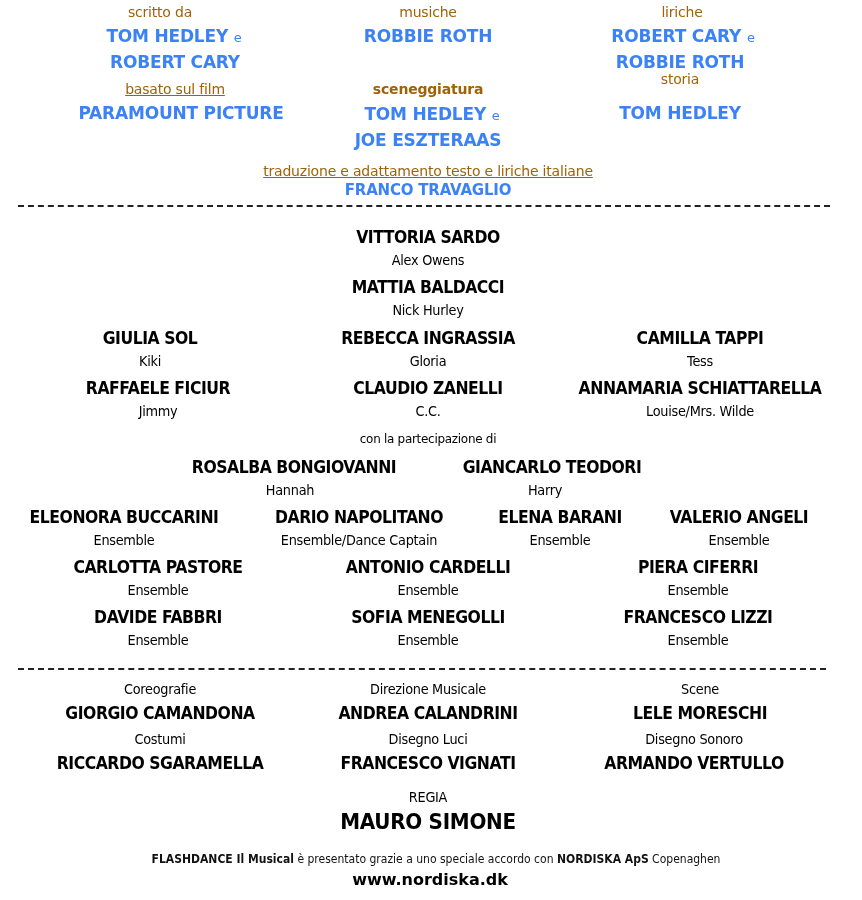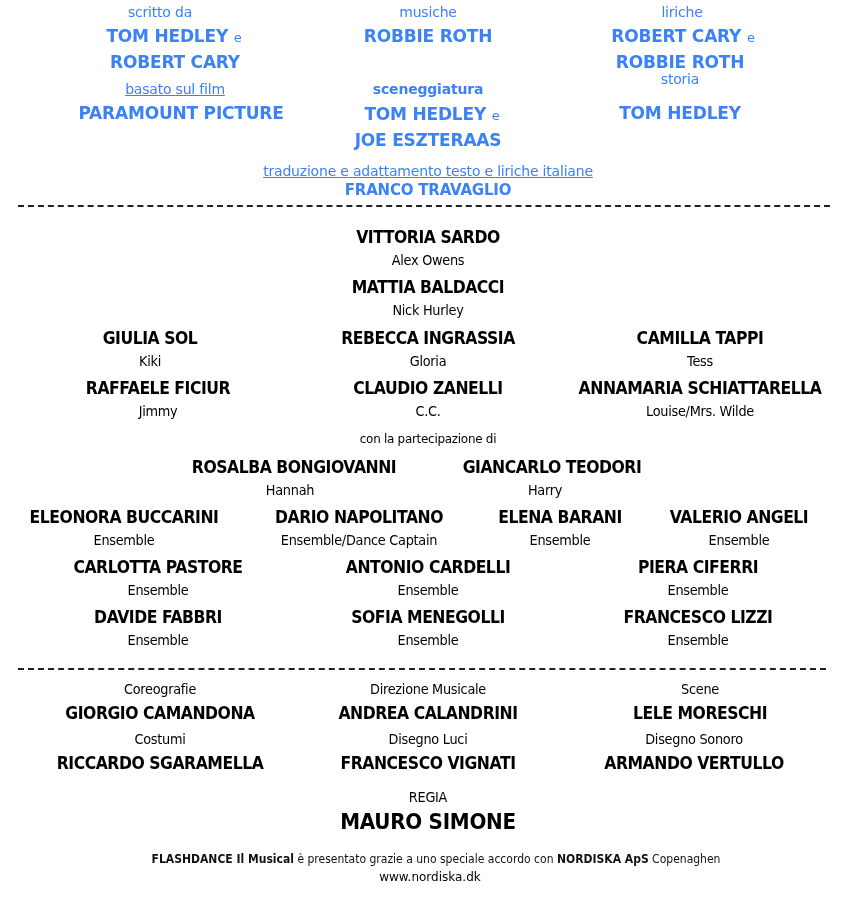--- a/index.html
+++ b/index.html
@@ -1,27 +1,27 @@
 <!DOCTYPE html>
 <html><head>
 <meta charset="utf-8">
 <style>
   html, body { margin: 0; padding: 0; background: #ffffff; }
   body { width: 862px; height: 900px; position: relative; overflow: hidden; color: #000; font-family: "DejaVu Sans", "Liberation Sans", sans-serif; }
   .abs { position: absolute; text-align: center; white-space: nowrap; transform: translateX(-50%); }
-  .lbl { font-size: 14px; font-weight: normal; color: #3b82f6; letter-spacing: -0.2px; }
+  .lbl { font-size: 14px; font-weight: normal; color: #a16207; letter-spacing: -0.2px; }
   .nm { font-size: 17px; font-weight: bold; color: #3b82f6; letter-spacing: -0.2px; }
   .nm .amp { font-size: 13px; font-weight: normal; }
   .cast-nm { font-size: 17px; font-weight: bold; letter-spacing: -0.5px; transform: translateX(-50%) scaleX(0.92); }
   .role { font-size: 14px; font-weight: normal; letter-spacing: -0.3px; transform: translateX(-50%) scaleX(0.92); }
   .big { font-size: 21px; font-weight: bold; letter-spacing: -0.3px; transform: translateX(-50%) scaleX(0.95); }
   .dash { position: absolute; left: 18px; right: 34px; height: 0; border-top: 2px dashed #222; }
   .foot { font-size: 11.5px; font-weight: normal; color: #111; transform: translateX(-50%) scaleX(0.94); }
   .foot b { font-weight: bold; }
-  .url { font-size: 12px; font-weight: normal; }
+  .url { font-size: 16px; font-weight: bold; }
 </style>
 </head>
 <body>
 
 <div class="abs lbl" style="left:160px; top:4px;">scritto da</div>
 <div class="abs nm" style="left:174px; top:26px;"><span>TOM HEDLEY</span> <span class="amp">e</span></div>
 <div class="abs nm" style="left:175px; top:52px;">ROBERT CARY</div>
 
 <div class="abs lbl" style="left:428px; top:4px;">musiche</div>
 <div class="abs nm" style="left:428px; top:26px;">ROBBIE ROTH</div>

